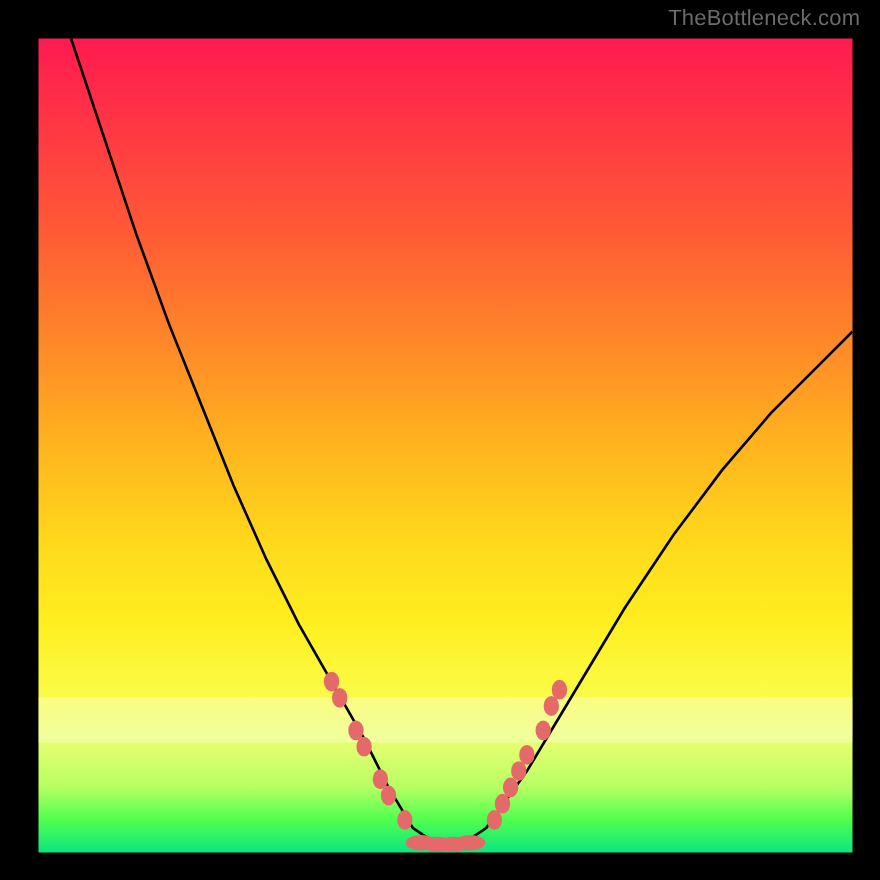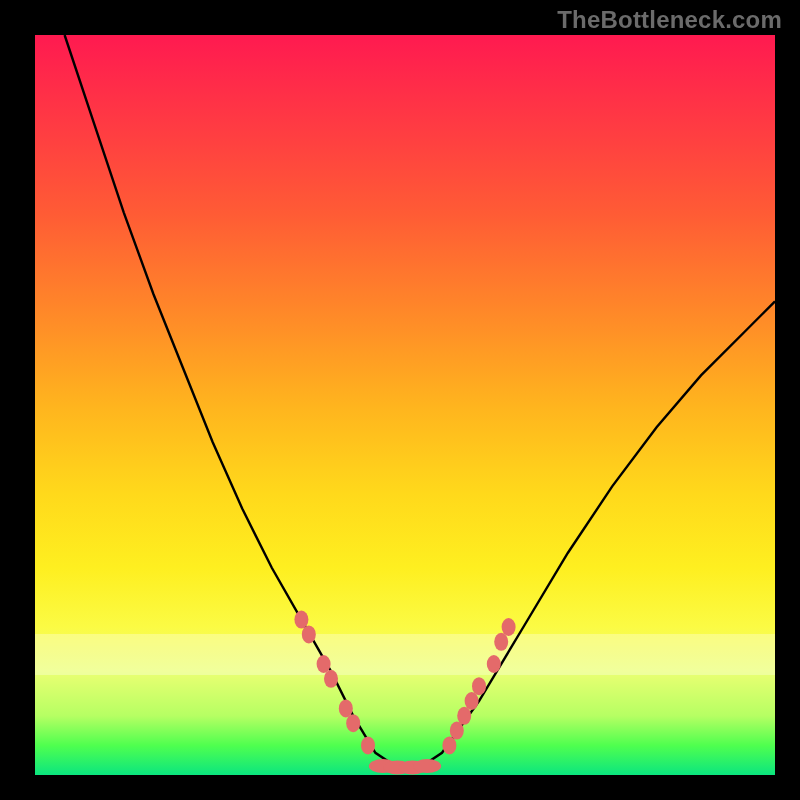--- a/index.html
+++ b/index.html
@@ -48,22 +48,22 @@
     top: 81%;
     height: 5.5%;
     background: rgba(255, 255, 255, 0.30);
     pointer-events: none;
   }
   .watermark {
     position: absolute;
     top: 6px;
     right: 18px;
     color: #6b6b6b;
-    font-size: 24px;
-    font-weight: 700;
+    font-size: 20px;
+    font-weight: 400;
     letter-spacing: 0.2px;
     user-select: none;
   }
   svg.curve {
     position: absolute;
     left: 0;
     top: 0;
     width: 100%;
     height: 100%;
     overflow: visible;

